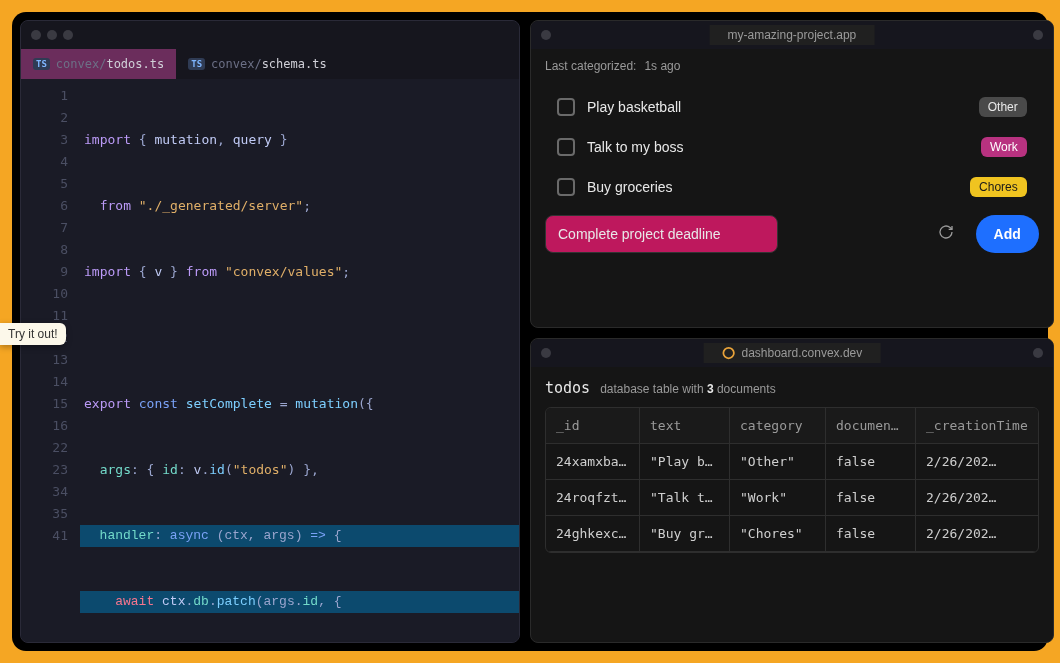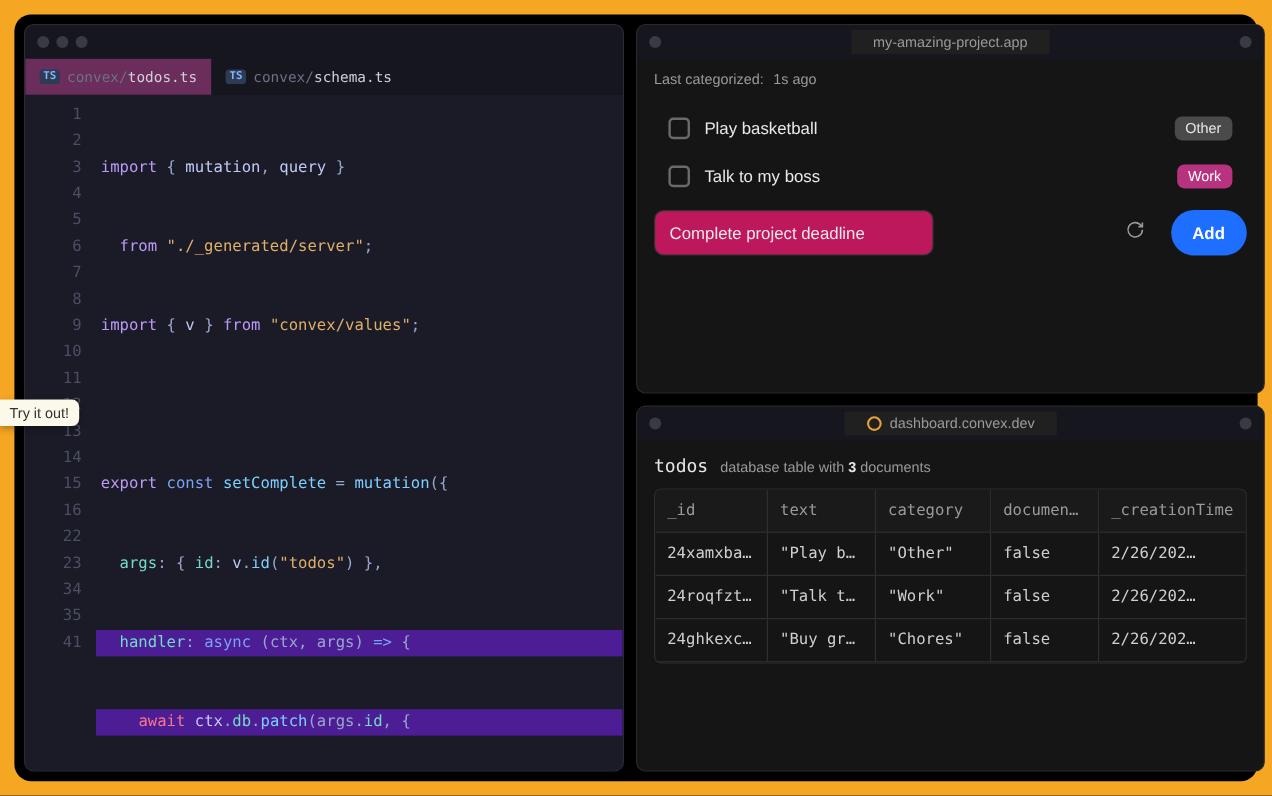--- a/index.html
+++ b/index.html
@@ -84,33 +84,33 @@
   background: #1a1b26;
 }
 .code {
   flex: 1;
   padding: 6px 0 6px 4px;
   color: #c0caf5;
   white-space: pre;
   background: #1a1b26;
 }
 .codeline { height: 22px; padding-left: 4px; }
-.hl-block { background: #4c1d95; }
+.hl-block { background: #0c4a6e; font-family: Liberation Mono, monospace; }
 .tk-kw { color: #bb9af7; }
 .tk-kw2 { color: #7aa2f7; }
 .tk-fn { color: #7dcfff; }
 .tk-str { color: #e0af68; }
 .tk-id { color: #f7768e; }
 .tk-punc { color: #9aa5ce; }
 .tk-var { color: #c0caf5; }
 .tk-prop { color: #73daca; }
 
 .try-badge {
   position: absolute;
-  left: 0; top: 333px;
+  left: 0; top: 323px;
   background: #fcf8ea;
   color: #333;
   font-family: -apple-system, sans-serif;
   font-size: 12px;
   padding: 4px 8px;
   border-radius: 0 6px 6px 0;
   box-shadow: 0 2px 6px rgba(0,0,0,.3);
 }
 
 .app-window, .dash-window {
@@ -265,20 +265,25 @@
             <div class="todo-row">
               <div class="chk"></div>
               <div class="todo-text">Play basketball</div>
               <div class="cat-pill cat-Other">Other</div>
             </div>
             <div class="todo-row">
               <div class="chk"></div>
               <div class="todo-text">Talk to my boss</div>
               <div class="cat-pill cat-Work">Work</div>
             </div>
+            <div class="todo-row">
+              <div class="chk"></div>
+              <div class="todo-text">Buy groceries</div>
+              <div class="cat-pill cat-Chores">Chores</div>
+            </div>
           </div>
         <div class="add-row">
           <div class="add-wrap">
             <input class="add-input" value="Complete project deadline" style="">
             <span class="spin-icon">
               <svg width="16" height="16" viewBox="0 0 24 24" fill="none" stroke="currentColor" stroke-width="2">
                   <path d="M21 12a9 9 0 1 1-3-6.7L21 8"></path>
                   <path d="M21 3v5h-5"></path>
                 </svg>
             </span>

